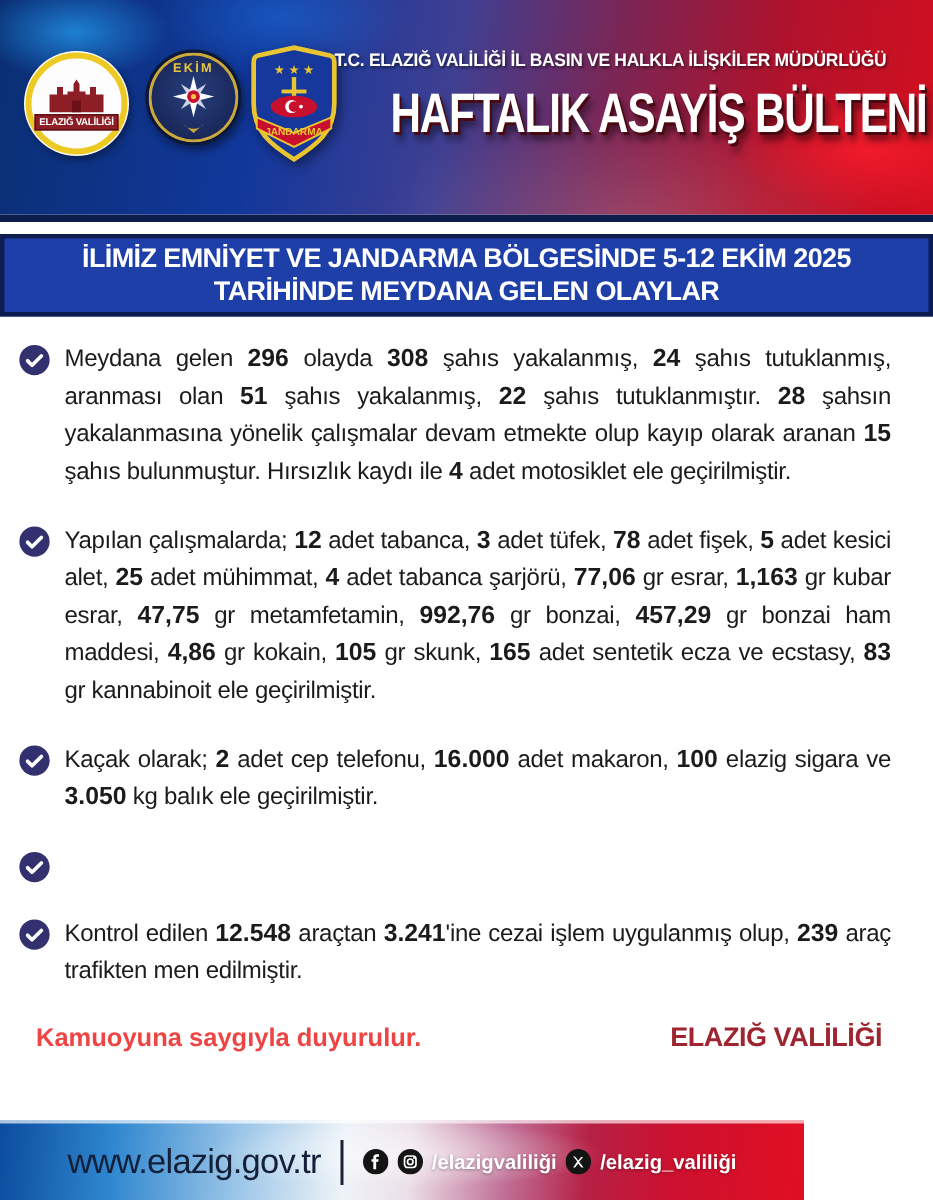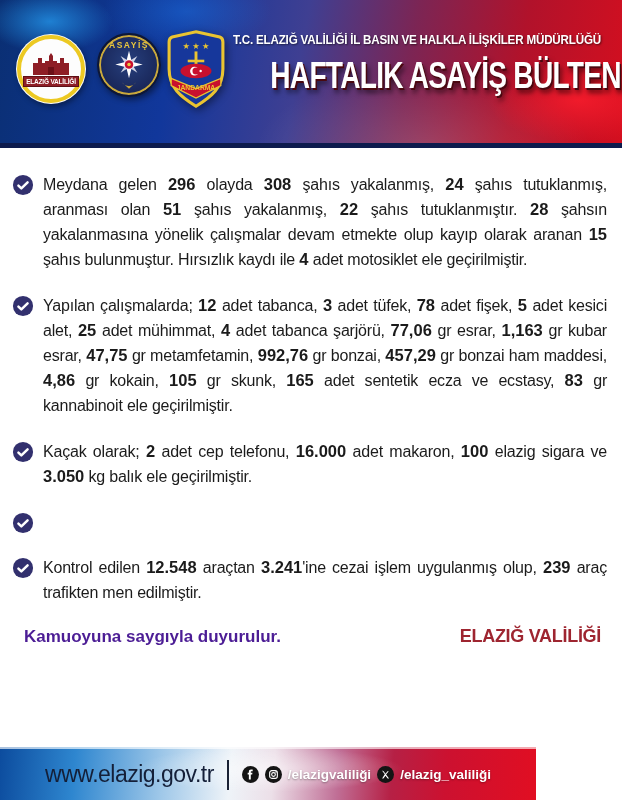--- a/index.html
+++ b/index.html
@@ -39,21 +39,21 @@
   }
   .polis-label {
     position:absolute; top:5px; left:0; width:100%; text-align:center;
     color:#e9c63e; font-size:8.5px; font-weight:bold; letter-spacing:1.5px;
   }
   .polis-star { position:absolute; left:50%; top:50%; width:30px; height:30px; transform:translate(-50%,-52%); }
   .polis-eagle { position:absolute; left:50%; bottom:5px; width:16px; height:9px; transform:translateX(-50%); }
   .logo-jandarma { left:166px; top:29px; width:60px; height:80px; filter:drop-shadow(2px 3px 4px rgba(0,0,0,.45)); }
   .logo-jandarma svg { width:100%; height:100%; }
 
-  .titles { position:absolute; left:224px; top:33px; width:386px; text-align:center; color:#fff; }
+  .titles { position:absolute; left:214px; top:33px; width:386px; text-align:center; color:#fff; }
   .dept-line {
     font-size:12px; font-weight:700; letter-spacing:-0.2px; white-space:nowrap;
     transform:scaleX(.97); transform-origin:center;
     text-shadow:1px 1px 2px rgba(0,0,0,.55);
   }
   .main-title {
     margin-top:8px; font-size:37px; font-weight:900; letter-spacing:-1px; white-space:nowrap;
     transform:scaleX(.76); transform-origin:center;
     text-shadow:2px 2px 0 #4a0810, 4px 5px 6px rgba(0,0,0,.55);
   }
@@ -62,34 +62,34 @@
   .navy-strip { height:5px; background:#0d1b4d; }
   .white-strip { height:8px; background:#ffffff; }
   .date-banner {
     height:55px; background:#1e3ea8; border:3px solid #0e1c52;
     display:flex; flex-direction:column; align-items:center; justify-content:center; gap:1px;
     color:#fff; text-align:center;
   }
   .banner-line { font-size:18px; font-weight:800; letter-spacing:-0.4px; white-space:nowrap; }
 
   
-  .body { padding:16px 15px 0 12px; }
+  .body { padding:16px 28px 0 12px; }
   .bullet { display:flex; gap:9px; margin-bottom:21px; }
   .check { flex:0 0 22px; width:22px; height:22px; margin-top:2px; }
   .btext {
     margin:0; font-size:16px; line-height:25px; color:#1b1b1b;
     text-align:justify; letter-spacing:-0.2px;
   }
   .btext .num { font-weight:800; font-size:16.5px; letter-spacing:0; }
 
   .closing-row {
     display:flex; justify-content:space-between; align-items:baseline;
     margin-top:2px; padding:0 6px 0 12px;
   }
-  .closing-left { color:#4c1d95; font-size:17px; font-weight:700; }
+  .closing-left { color:#ef4444; font-size:17px; font-weight:700; }
   .closing-right { color:#9e2530; font-size:18px; font-weight:800; letter-spacing:-0.3px; }
 
   
   .bottom-bar {
     position:absolute; left:0; bottom:0; width:536px; height:53px;
     display:flex; align-items:center; justify-content:center; gap:13px;
     border-top:2px solid rgba(255,255,255,.65);
     background:
       radial-gradient(ellipse 180px 30px at 50% 40%, rgba(255,255,255,.55), transparent 75%),
       linear-gradient(95deg,#0c4c9e 0%, #2e86cf 14%, #9cc6e8 30%, #eef3f8 43%, #ecdfe8 51%, #c06f96 63%, #b62045 73%, #cc1130 83%, #e10e22 100%);
@@ -108,21 +108,21 @@
   <div class="header">
     <div class="logo logo-valilik">
       <svg width="44" height="24" viewBox="0 0 40 24">
         <path d="M2 24 V12 h5 V7 h4 v5 h3 v-2 h4 V5 l2-3 2 3 v5 h4 v2 h3 V7 h4 v5 h5 v12 Z" fill="#8e1e26"></path>
         <rect x="17" y="16" width="6" height="8" fill="#6b1018"></rect>
       </svg>
       <span class="lv-label">ELAZIĞ VALİLİĞİ</span>
     </div>
 
     <div class="logo logo-polis">
-      <span class="polis-label">ASAYİŞ</span>
+      <span class="polis-label">EKİM</span>
       <svg class="polis-star" viewBox="0 0 24 24">
         <g transform="rotate(45 12 12)">
           <polygon points="12,2.5 13.8,10.2 21.5,12 13.8,13.8 12,21.5 10.2,13.8 2.5,12 10.2,10.2" fill="#cfd4e6"></polygon>
         </g>
         <polygon points="12,1 14.2,9.8 23,12 14.2,14.2 12,23 9.8,14.2 1,12 9.8,9.8" fill="#ffffff"></polygon>
         <circle cx="12" cy="12" r="3.4" fill="#c8102e"></circle>
         <circle cx="12" cy="12" r="1.4" fill="#e9c63e"></circle>
       </svg>
       <svg class="polis-eagle" viewBox="0 0 20 10">
         <path d="M1 1 C5 7 15 7 19 1 L10 9 Z" fill="#caa93c"></path>
@@ -146,20 +146,24 @@
 
     <div class="titles">
       <div class="dept-line">T.C. ELAZIĞ VALİLİĞİ İL BASIN VE HALKLA İLİŞKİLER MÜDÜRLÜĞÜ</div>
       <div class="main-title">HAFTALIK ASAYİŞ BÜLTENİ</div>
     </div>
   </div>
 
   <div class="navy-strip"></div>
   <div class="white-strip"></div>
 
+  <div class="date-banner">
+    <div class="banner-line">İLİMİZ EMNİYET VE JANDARMA BÖLGESİNDE 5-12 EKİM 2025</div>
+    <div class="banner-line">TARİHİNDE MEYDANA GELEN OLAYLAR</div>
+  </div>
 
   <div class="body">
     <div id="bullet-list">
         <div class="bullet">
           <svg viewBox="0 0 24 24" class="check">
             <circle cx="12" cy="12" r="11" fill="#32306e"></circle>
             <path d="M7 12.6l3.2 3.2L17 9.1" stroke="#fff" stroke-width="2.7" fill="none" stroke-linecap="round" stroke-linejoin="round"></path>
           </svg>
           <p class="btext"><span>Meydana gelen </span><span class="num">296</span><span> olayda </span><span class="num">308</span><span> şahıs yakalanmış, </span><span class="num">24</span><span> şahıs tutuklanmış, aranması olan </span><span class="num">51</span><span> şahıs yakalanmış, </span><span class="num">22</span><span> şahıs tutuklanmıştır. </span><span class="num">28</span><span> şahsın yakalanmasına yönelik çalışmalar devam etmekte olup kayıp olarak aranan </span><span class="num">15</span><span> şahıs bulunmuştur. Hırsızlık kaydı ile </span><span class="num">4</span><span> adet motosiklet ele geçirilmiştir.</span></p>
         </div>

